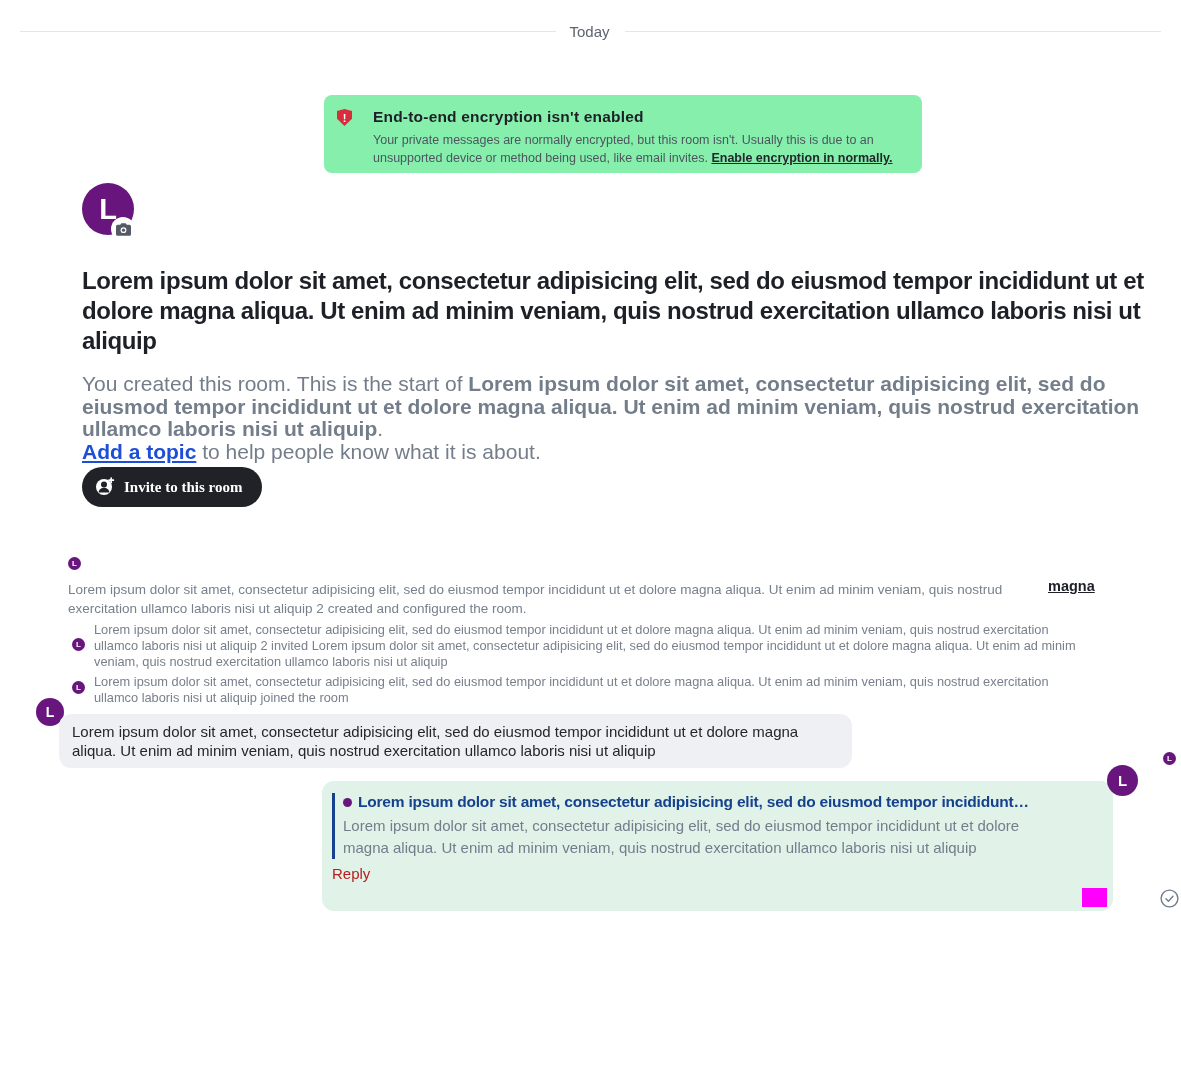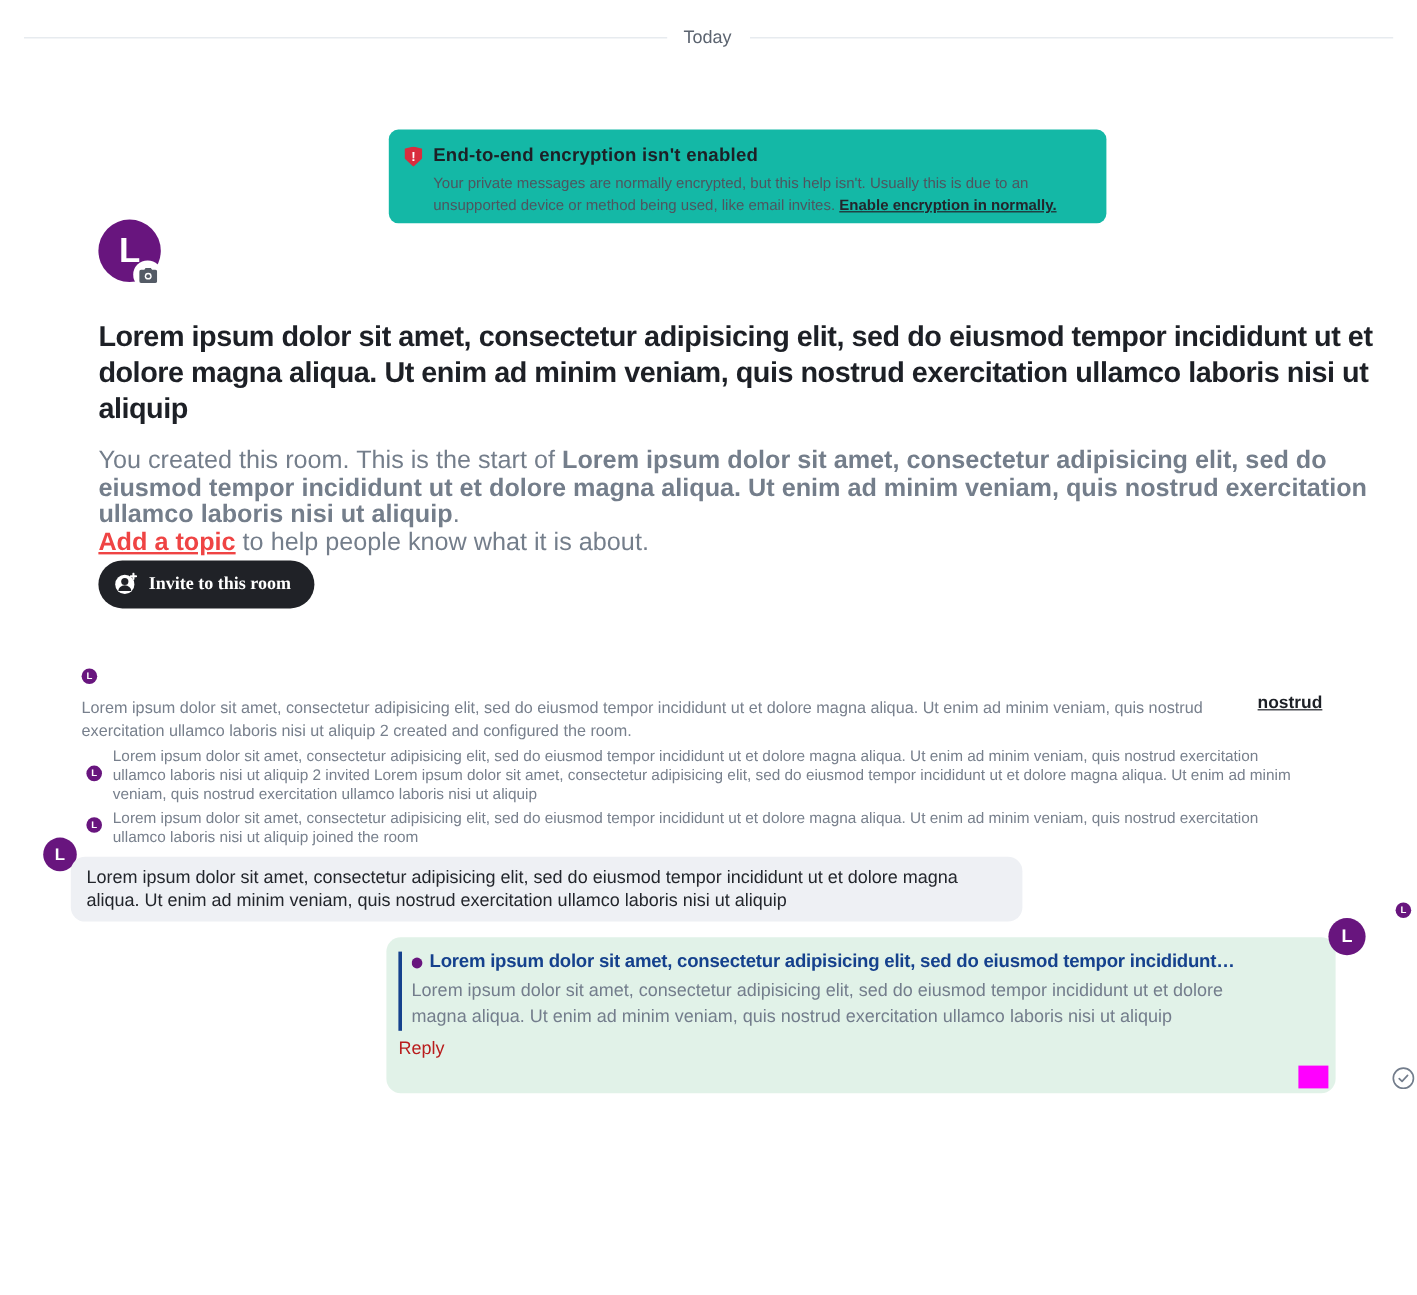--- a/index.html
+++ b/index.html
@@ -7,41 +7,41 @@
   body { font-family:"Liberation Sans","DejaVu Sans",sans-serif; }
   #canvas { position:relative; width:1181px; height:1079px; background:#ffffff; overflow:hidden; }
   .abs { position:absolute; }
 
   
   .date-divider { left:20px; right:20px; top:22px; height:18px; display:flex; align-items:center; }
   .date-line { flex:1; height:1px; background:#e1e6ec; }
   .date-label { font-size:15px; color:#5c6470; padding:0 15px 0 13px; }
 
   
-  .warning-box { left:324px; top:108px; width:598px; height:78px; background:#14b8a6; border-radius:8px; padding:13px 16px 0 13px; display:flex; gap:9px; }
+  .warning-box { left:324px; top:95px; width:598px; height:78px; background:#86efac; border-radius:8px; padding:13px 16px 0 13px; display:flex; gap:21px; }
   .shield-icon { width:15px; height:17px; margin-top:1px; flex:0 0 15px; background:#d92d3e; clip-path:polygon(50% 0%,100% 12%,100% 58%,50% 100%,0% 58%,0% 12%); color:#fff; font-size:11px; font-weight:700; display:flex; align-items:center; justify-content:center; }
   .shield-icon::after { content:"!"; }
   .warning-title { font-size:15.5px; font-weight:700; color:#1d2026; margin-bottom:5px; letter-spacing:0.2px; }
   .warning-body { font-size:12.5px; line-height:18px; color:#4e555f; }
   .warning-link { font-weight:700; text-decoration:underline; color:#23262c; cursor:pointer; }
 
   
   .avatar { border-radius:50%; background:#68157e; color:#fff; font-weight:600; display:flex; align-items:center; justify-content:center; }
   .room-avatar { left:82px; top:183px; width:52px; height:52px; font-size:29px; }
   .camera-badge { position:absolute; left:29px; top:34px; width:24px; height:24px; background:#fff; border-radius:50%; display:flex; align-items:center; justify-content:center; cursor:pointer; }
   .mini-avatar { width:13px; height:13px; font-size:8px; font-weight:700; }
   .msg-avatar { left:36px; top:698px; width:28px; height:28px; font-size:14px; }
   .bubble-avatar { left:1107px; top:765px; width:31px; height:31px; font-size:15px; }
   .receipt-avatar { left:1163px; top:752px; }
 
   
   .room-title { left:82px; top:266px; width:1070px; font-size:24px; line-height:30px; font-weight:700; color:#1d2026; letter-spacing:-0.4px; }
   .room-intro { left:82px; top:373px; width:1064px; font-size:21px; line-height:22.5px; color:#747e8b; }
   .room-name-bold { font-weight:700; }
-  .topic-link { font-weight:700; text-decoration:underline; color:#ef4444; cursor:pointer; }
+  .topic-link { font-weight:700; text-decoration:underline; color:#1d4ed8; cursor:pointer; }
 
   .invite-btn { left:82px; top:467px; height:40px; border-radius:20px; background:#202227; color:#fff; display:inline-flex; align-items:center; gap:9px; padding:0 20px 0 13px; font-size:15px; font-weight:600; border:none; cursor:pointer; font-family:Liberation Serif, serif; }
 
   
   .summary-avatar { left:68px; top:557px; }
   .summary-text { left:68px; top:581px; width:958px; font-size:13.5px; line-height:18.5px; color:#78808d; }
   .expand-link { left:1048px; top:578px; font-size:14.5px; font-weight:700; text-decoration:underline; color:#1d2026; cursor:pointer; }
   .event1-avatar { left:72px; top:638px; }
   .event1-text { left:94px; top:622px; width:992px; font-size:12.8px; line-height:15.9px; color:#78808d; }
   .event2-avatar { left:72px; top:681px; }
@@ -67,21 +67,21 @@
   <div class="abs date-divider">
     <div class="date-line"></div>
     <div class="date-label">Today</div>
     <div class="date-line"></div>
   </div>
 
   <div class="abs warning-box">
     <span class="shield-icon"></span>
     <div>
       <div class="warning-title">End-to-end encryption isn't enabled</div>
-      <div class="warning-body"><span>Your private messages are normally encrypted, but this help isn't. Usually this is due to an unsupported device or method being used, like email invites. </span><span class="warning-link">Enable encryption in normally.</span></div>
+      <div class="warning-body"><span>Your private messages are normally encrypted, but this room isn't. Usually this is due to an unsupported device or method being used, like email invites. </span><span class="warning-link">Enable encryption in normally.</span></div>
     </div>
   </div>
 
   <div class="abs avatar room-avatar">
     <span>L</span>
     <span class="camera-badge">
       <svg width="15" height="13" viewBox="0 0 24 20">
           <path fill="#545b66" d="M8.5 0 6.8 2.5H2.5A2.5 2.5 0 0 0 0 5v12.5A2.5 2.5 0 0 0 2.5 20h19a2.5 2.5 0 0 0 2.5-2.5V5a2.5 2.5 0 0 0-2.5-2.5h-4.3L15.5 0h-7z"></path>
           <circle cx="12" cy="11" r="4.6" fill="#ffffff"></circle>
           <circle cx="12" cy="11" r="2.6" fill="#545b66"></circle>
@@ -102,21 +102,21 @@
           <path d="M16.2 1v4.4M14 3.2h4.4" stroke="#ffffff" stroke-width="1.7" stroke-linecap="round"></path>
         </svg>
     </span>
     <span>Invite to this room</span>
   </button>
 
   <div class="abs avatar mini-avatar summary-avatar">
       <span>L</span>
     </div>
   <div class="abs summary-text">Lorem ipsum dolor sit amet, consectetur adipisicing elit, sed do eiusmod tempor incididunt ut et dolore magna aliqua. Ut enim ad minim veniam, quis nostrud exercitation ullamco laboris nisi ut aliquip 2 created and configured the room.</div>
-  <div class="abs expand-link">nostrud</div>
+  <div class="abs expand-link">magna</div>
 
   <div class="abs avatar mini-avatar event1-avatar">
       <span>L</span>
     </div>
   <div class="abs event1-text">Lorem ipsum dolor sit amet, consectetur adipisicing elit, sed do eiusmod tempor incididunt ut et dolore magna aliqua. Ut enim ad minim veniam, quis nostrud exercitation ullamco laboris nisi ut aliquip 2 invited Lorem ipsum dolor sit amet, consectetur adipisicing elit, sed do eiusmod tempor incididunt ut et dolore magna aliqua. Ut enim ad minim veniam, quis nostrud exercitation ullamco laboris nisi ut aliquip</div>
 
   <div class="abs avatar mini-avatar event2-avatar">
       <span>L</span>
     </div>
   <div class="abs event2-text">Lorem ipsum dolor sit amet, consectetur adipisicing elit, sed do eiusmod tempor incididunt ut et dolore magna aliqua. Ut enim ad minim veniam, quis nostrud exercitation ullamco laboris nisi ut aliquip joined the room</div>

